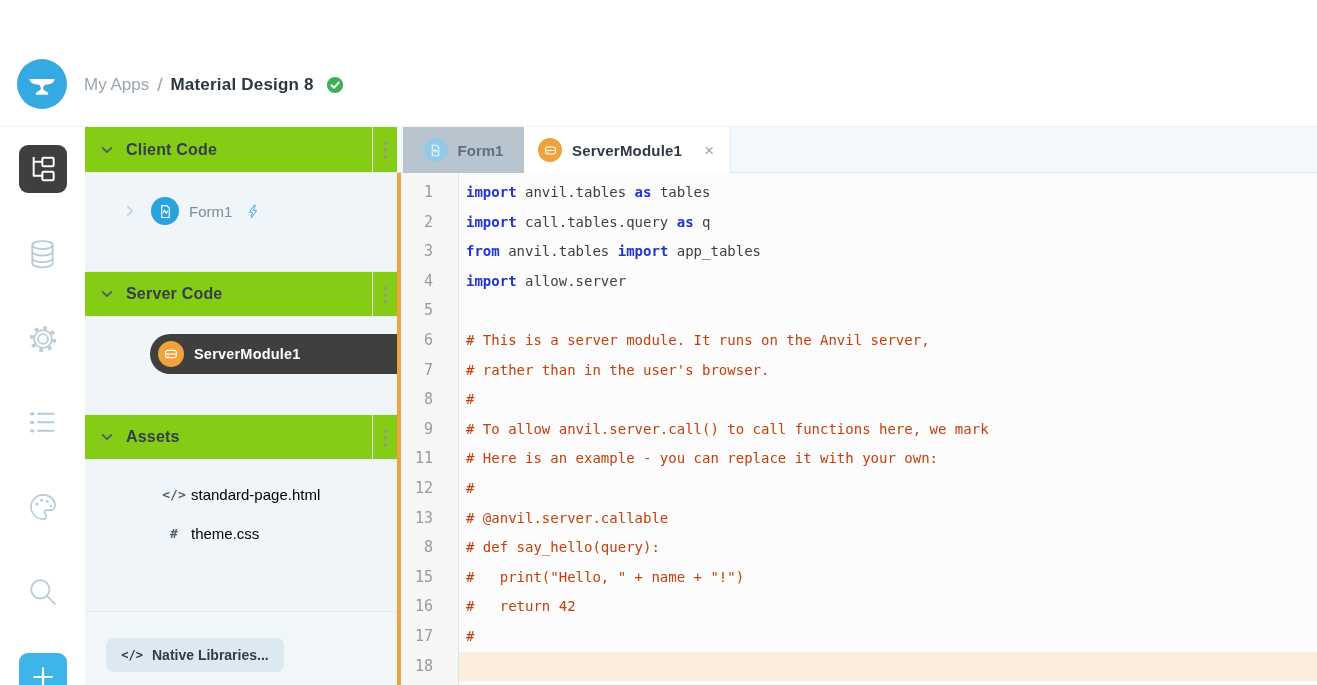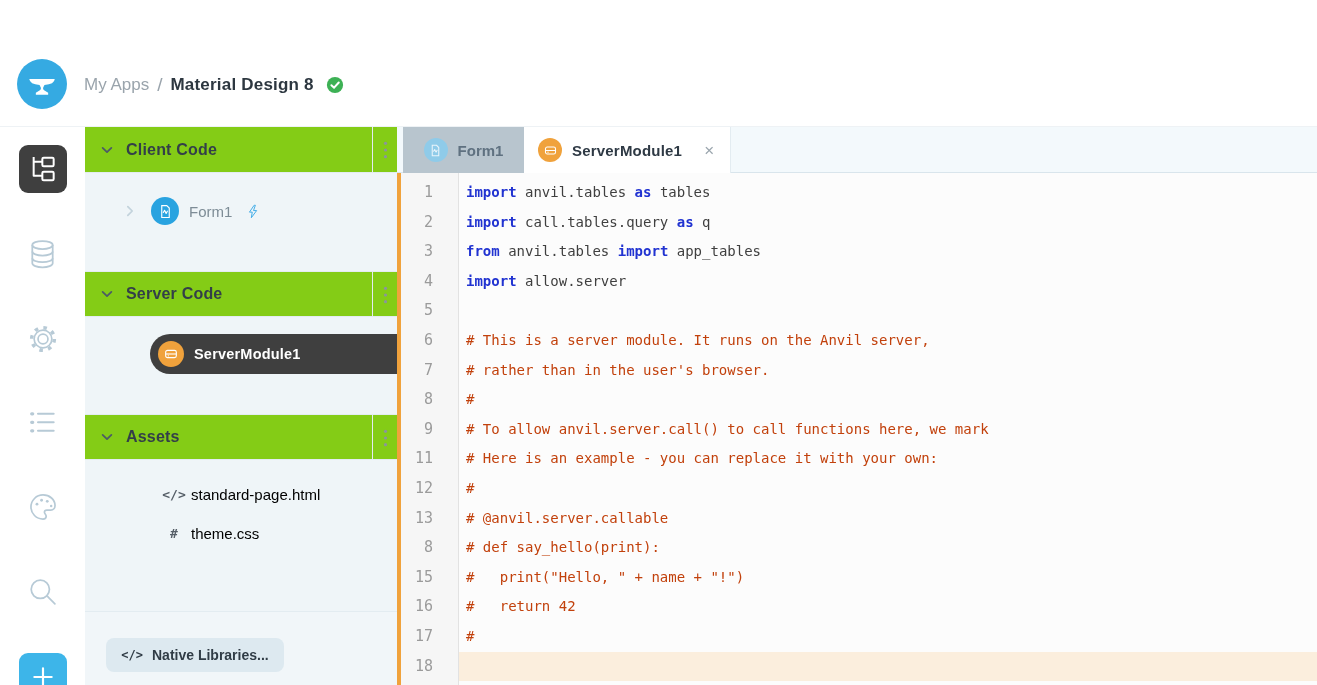--- a/index.html
+++ b/index.html
@@ -348,21 +348,21 @@
         <div class="ed-row">
           <div class="ln">12</div>
           <div class="src"><span class="tok-com">#</span></div>
         </div>
         <div class="ed-row">
           <div class="ln">13</div>
           <div class="src"><span class="tok-com"># @anvil.server.callable</span></div>
         </div>
         <div class="ed-row">
           <div class="ln">8</div>
-          <div class="src"><span class="tok-com"># def say_hello(print):</span></div>
+          <div class="src"><span class="tok-com"># def say_hello(query):</span></div>
         </div>
         <div class="ed-row">
           <div class="ln">15</div>
           <div class="src"><span class="tok-com">#   print("Hello, " + name + "!")</span></div>
         </div>
         <div class="ed-row">
           <div class="ln">16</div>
           <div class="src"><span class="tok-com">#   return 42</span></div>
         </div>
         <div class="ed-row">

